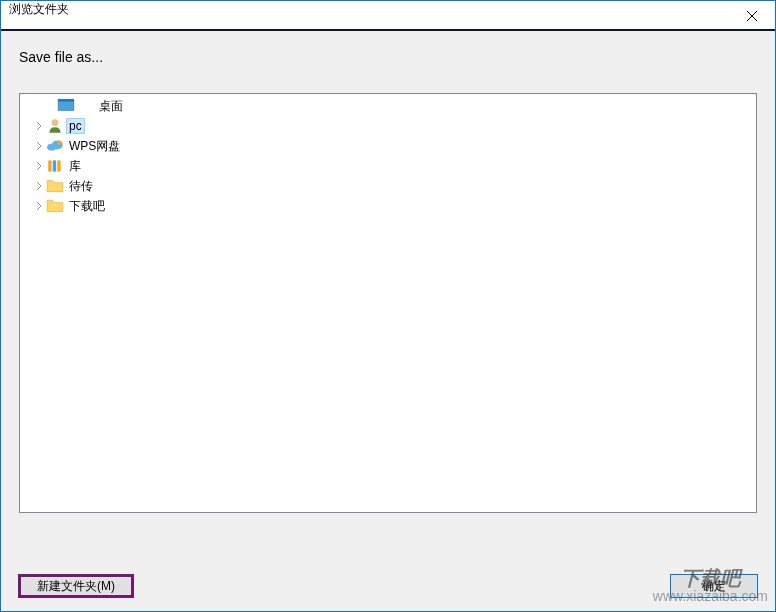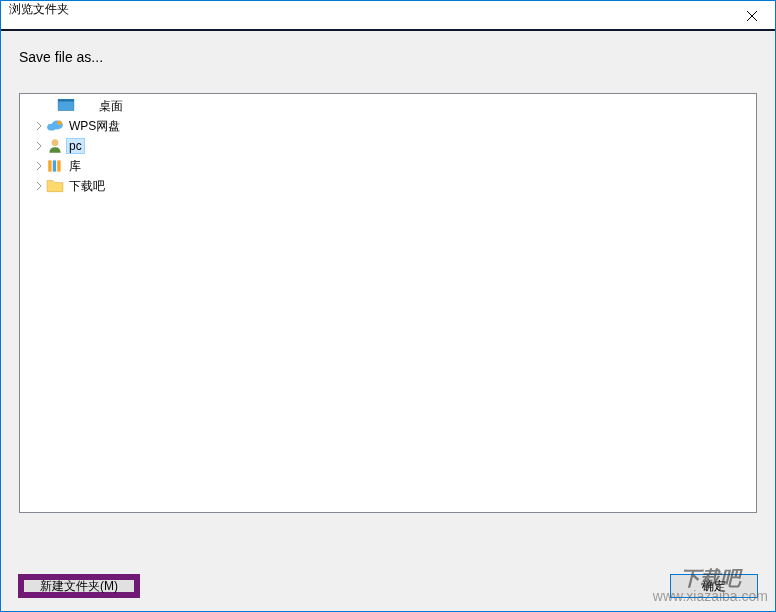--- a/index.html
+++ b/index.html
@@ -21,21 +21,21 @@
     .tree-item:not(.selected) .tree-label { padding: 1px 3px; }
     
     .expand-arrow { width: 14px; height: 14px; display: flex; align-items: center; justify-content: center; }
     .expand-arrow svg { width: 8px; height: 8px; }
     .expand-spacer { width: 14px; height: 14px; }
     
     .tree-icon { width: 18px; height: 16px; display: flex; align-items: center; justify-content: center; margin-right: 2px; }
     .tree-label { color: #000; }
     
     .button-bar { position: absolute; bottom: 14px; left: 0; right: 0; padding: 0 18px; display: flex; }
-    .btn { height: 24px; background: #e1e1e1; border: 6px solid #701a75; font-size: 12px; cursor: pointer; padding: 0 16px; display: flex; align-items: center; justify-content: center; }
+    .btn { height: 24px; background: #e1e1e1; border: 3px solid #701a75; font-size: 12px; cursor: pointer; padding: 0 16px; display: flex; align-items: center; justify-content: center; }
     .btn-new { min-width: 110px; }
     .btn-ok { min-width: 88px; margin-left: auto; border: 1px solid #0078d7; }
     
     .watermark { position: absolute; bottom: 8px; right: 8px; opacity: 0.6; font-size: 16px; color: #333; pointer-events: none; text-align: center; line-height: 1.1; }
     .watermark .wm-main { font-weight: bold; font-size: 20px; font-style: italic; }
     .watermark .wm-sub { font-size: 14px; color: #666; }
   </style>
 </head>
 <body>
 
@@ -55,69 +55,82 @@
     <span class="expand-spacer"></span>
     <span class="tree-icon">
       <svg viewBox="0 0 16 16">
           <rect x="1" y="2" width="14" height="10" fill="#4aa3df" stroke="#2174a8" stroke-width="0.5"></rect>
           <rect x="1" y="2" width="14" height="2" fill="#2174a8"></rect>
         </svg>
     </span>
     <span class="tree-label">桌面</span>
   </div>
 
+  <div class="tree-item child selected">
+    <span class="expand-arrow">
+        <svg viewBox="0 0 8 8">
+          <path d="M2 0 L6 4 L2 8" stroke="#969696" stroke-width="1" fill="none"></path>
+        </svg>
+      </span>
+    <span class="tree-icon">
+      <svg viewBox="0 0 16 16">
+          <circle cx="8" cy="5" r="3" fill="#f0c078"></circle>
+          <path d="M3 14 Q3 9 8 9 Q13 9 13 14 Z" fill="#5a8a3a"></path>
+        </svg>
+    </span>
+    <span class="tree-label">pc</span>
+  </div>
+
   <div class="tree-item child">
     <span class="expand-arrow">
         <svg viewBox="0 0 8 8">
           <path d="M2 0 L6 4 L2 8" stroke="#969696" stroke-width="1" fill="none"></path>
         </svg>
       </span>
     <span class="tree-icon">
       <svg viewBox="0 0 16 16">
           <ellipse cx="5" cy="9" rx="4" ry="3" fill="#5cb3f0"></ellipse>
           <ellipse cx="10" cy="7" rx="5" ry="4" fill="#5cb3f0"></ellipse>
           <circle cx="12" cy="5" r="2" fill="#f5a623"></circle>
         </svg>
     </span>
     <span class="tree-label">WPS网盘</span>
-  </div>
-
-  <div class="tree-item child selected">
-    <span class="expand-arrow">
-        <svg viewBox="0 0 8 8">
-          <path d="M2 0 L6 4 L2 8" stroke="#969696" stroke-width="1" fill="none"></path>
-        </svg>
-      </span>
-    <span class="tree-icon">
-      <svg viewBox="0 0 16 16">
-          <circle cx="8" cy="5" r="3" fill="#f0c078"></circle>
-          <path d="M3 14 Q3 9 8 9 Q13 9 13 14 Z" fill="#5a8a3a"></path>
-        </svg>
-    </span>
-    <span class="tree-label">pc</span>
   </div>
 
 
   <div class="tree-item child">
     <span class="expand-arrow">
         <svg viewBox="0 0 8 8">
           <path d="M2 0 L6 4 L2 8" stroke="#969696" stroke-width="1" fill="none"></path>
         </svg>
       </span>
     <span class="tree-icon">
       <svg viewBox="0 0 16 16">
           <rect x="2" y="3" width="3" height="10" fill="#f5a623"></rect>
           <rect x="6" y="3" width="3" height="10" fill="#4aa3df"></rect>
           <rect x="10" y="3" width="3" height="10" fill="#f5a623"></rect>
         </svg>
     </span>
     <span class="tree-label">库</span>
   </div>
 
 
+  <div class="tree-item child">
+    <span class="expand-arrow">
+        <svg viewBox="0 0 8 8">
+          <path d="M2 0 L6 4 L2 8" stroke="#969696" stroke-width="1" fill="none"></path>
+        </svg>
+      </span>
+    <span class="tree-icon">
+      <svg viewBox="0 0 16 16">
+          <path d="M1 3 L6 3 L8 5 L15 5 L15 13 L1 13 Z" fill="#ffd86b" stroke="#d4a83a" stroke-width="0.5"></path>
+        </svg>
+    </span>
+    <span class="tree-label">待传</span>
+  </div>
 
 
   <div class="tree-item child">
     <span class="expand-arrow">
         <svg viewBox="0 0 8 8">
           <path d="M2 0 L6 4 L2 8" stroke="#969696" stroke-width="1" fill="none"></path>
         </svg>
       </span>
     <span class="tree-icon">
       <svg viewBox="0 0 16 16">

